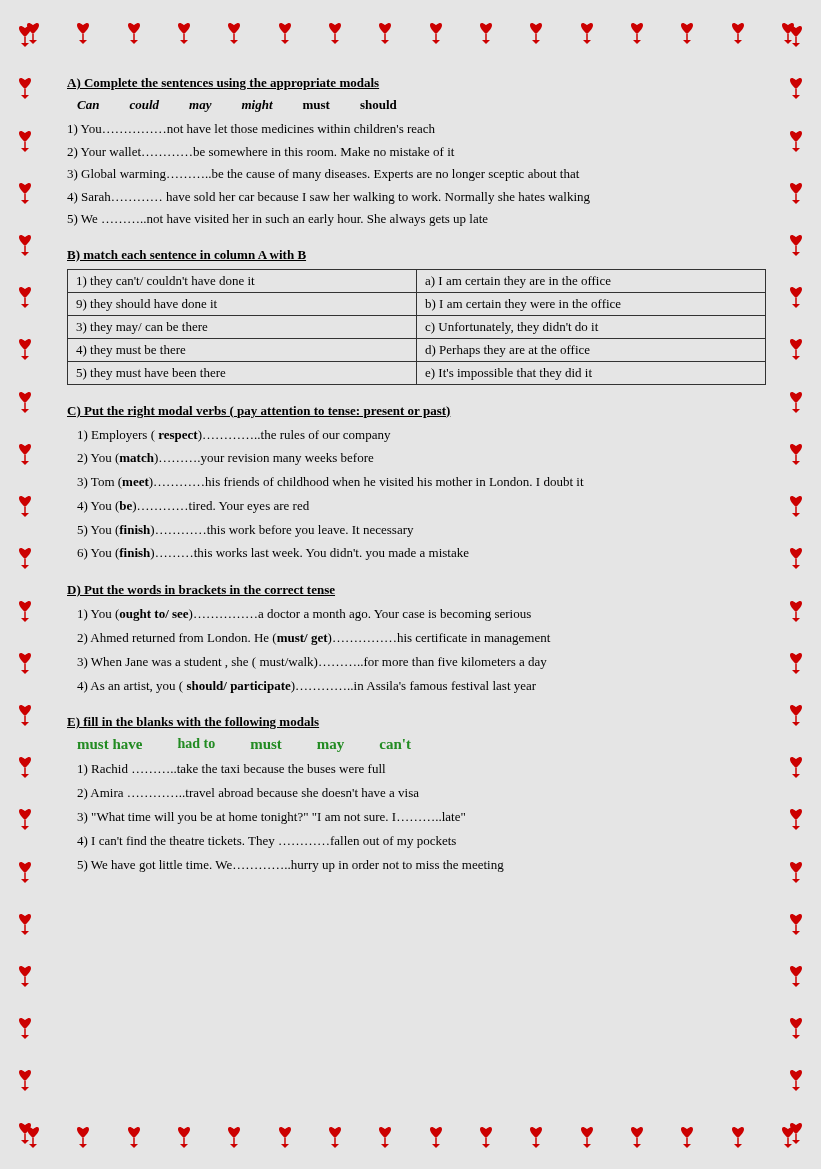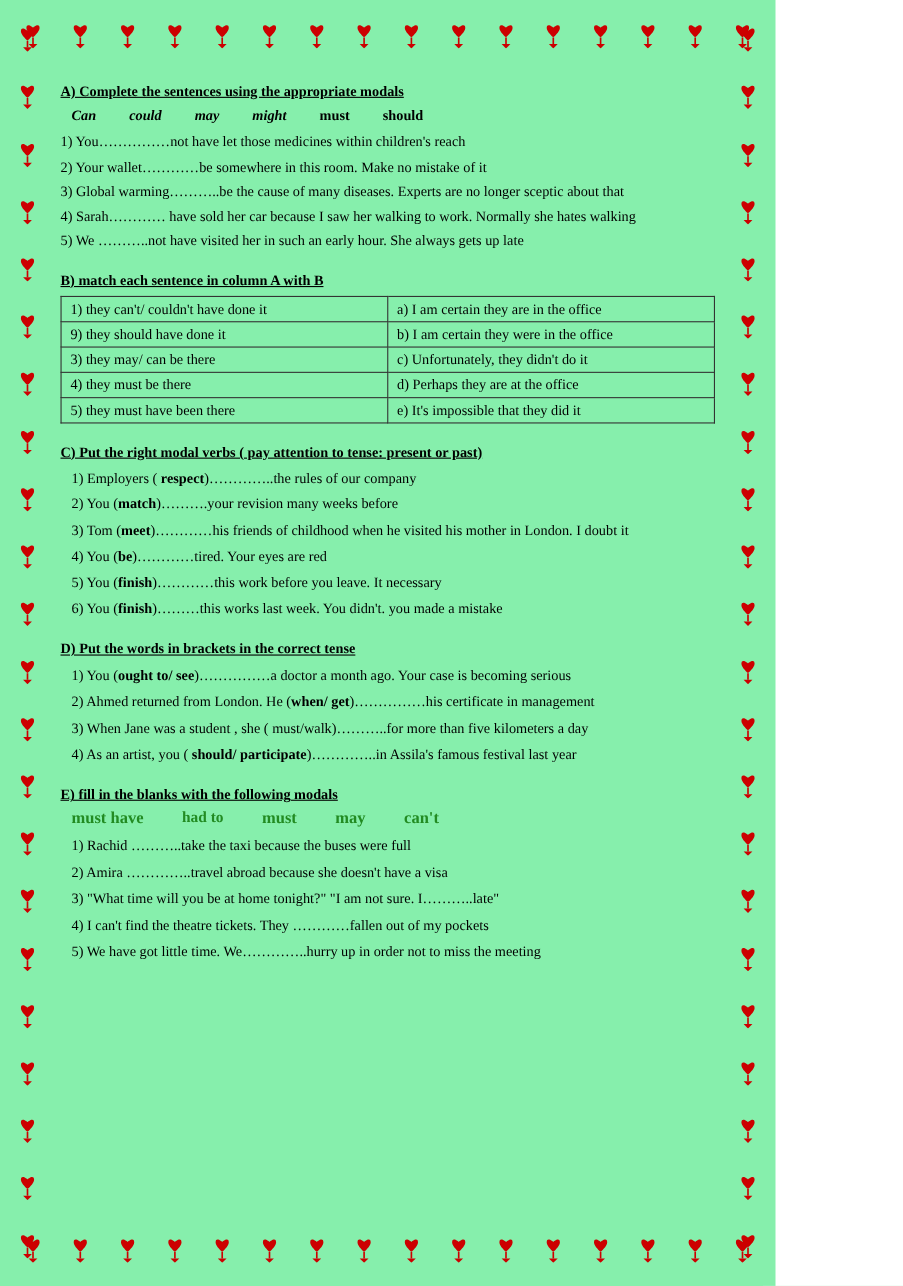--- a/index.html
+++ b/index.html
@@ -63,21 +63,21 @@
     .section-e-modals {
       display: flex;
       gap: 40px;
       margin-bottom: 6px;
       padding-left: 10px;
     }
   </style>
 </head>
 <body>
 
-<div style="position:relative; width:705px; min-height:1169px; background:#86efac;">
+<div style="position:relative; width:821px; min-height:1169px; background:#e5e5e5;padding-left:12px;">
 
   <div style="position:absolute; top:0; left:0; right:0; height:65px; display:flex; align-items:center; justify-content:space-around; padding:5px 8px;">
       <span><svg width="18" height="26" viewBox="0 0 18 26" fill="none" xmlns="http://www.w3.org/2000/svg">
       <path d="M9 7 C9 7, 3 2, 3 7.5 C3 11, 9 16, 9 16 C9 16, 15 11, 15 7.5 C15 2, 9 7, 9 7 Z" fill="#cc0000"></path>
       <line x1="9" y1="16" x2="9" y2="22" stroke="#cc0000" stroke-width="1.5"></line>
       <polygon points="5,22 13,22 9,26" fill="#cc0000"></polygon>
     </svg></span>
       <span><svg width="18" height="26" viewBox="0 0 18 26" fill="none" xmlns="http://www.w3.org/2000/svg">
       <path d="M9 7 C9 7, 3 2, 3 7.5 C3 11, 9 16, 9 16 C9 16, 15 11, 15 7.5 C15 2, 9 7, 9 7 Z" fill="#cc0000"></path>
       <line x1="9" y1="16" x2="9" y2="22" stroke="#cc0000" stroke-width="1.5"></line>
@@ -530,21 +530,21 @@
         <div style="margin-bottom:3px; line-height:1.6;">6)  You (<span style="font-weight:bold;">finish</span>)………this works last week. You didn't. you made a mistake</div>
       </div>
     </div>
 
     <div class="section">
       <div class="section-title">
         <span>D)  Put the words in brackets in the correct tense</span>
       </div>
       <div style="padding-left:10px;">
         <div style="margin-bottom:3px; line-height:1.6;">1)  You (<span style="font-weight:bold;">ought to/ see</span>)……………a doctor a month ago. Your case is becoming serious</div>
-        <div style="margin-bottom:3px; line-height:1.6;">2)  Ahmed returned from London. He (<span style="font-weight:bold;">when/ get</span>)……………his certificate in management</div>
+        <div style="margin-bottom:3px; line-height:1.6;">2)  Ahmed returned from London. He (<span style="font-weight:bold;">must/ get</span>)……………his certificate in management</div>
         <div style="margin-bottom:3px; line-height:1.6;">3)  When Jane was a student , she ( <span style="font-weight:normal;">must/walk</span>)………..for more than five kilometers a day</div>
         <div style="margin-bottom:3px; line-height:1.6;">4)  As an artist, you ( <span style="font-weight:bold;">should/ participate</span>)…………..in Assila's famous festival last year</div>
       </div>
     </div>
 
     <div class="section">
       <div class="section-title">
         <span>E)  fill in the blanks with the following modals</span>
       </div>
       <div class="section-e-modals" style="display:flex; gap:35px; margin-bottom:6px; padding-left:10px;">

